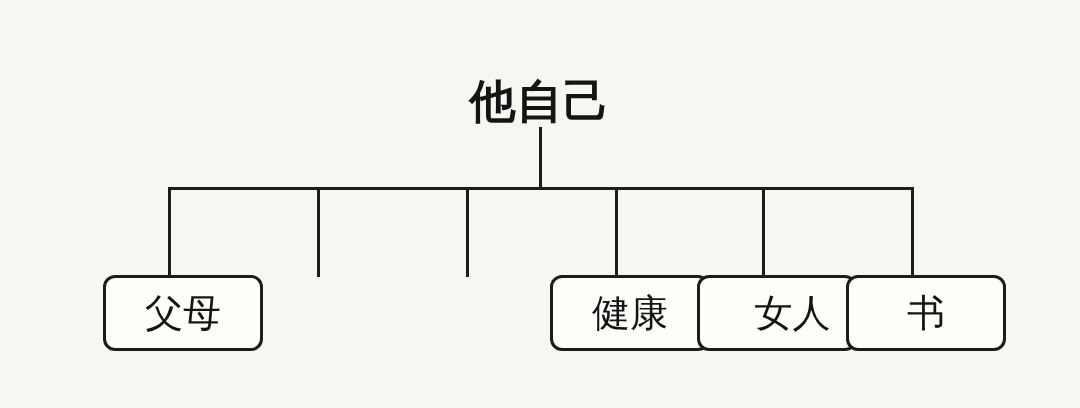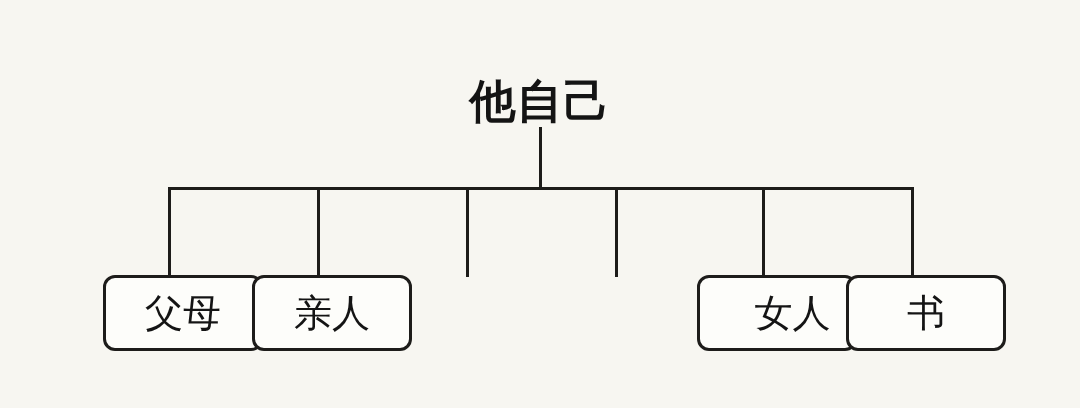--- a/index.html
+++ b/index.html
@@ -88,22 +88,22 @@
     <div class="connector"></div>
     <div class="connector"></div>
     <div class="connector"></div>
     <div class="connector"></div>
     <div class="connector"></div>
   </div>
 
   <div class="node n1">
     <span>父母</span>
   </div>
-  <div class="node n2">
-    <span>亲人</span>
+  <div class="node n4">
+    <span>健康</span>
   </div>
   <div class="node n5">
     <span>女人</span>
   </div>
   <div class="node n6">
     <span>书</span>
   </div>
 
 </div>
 

